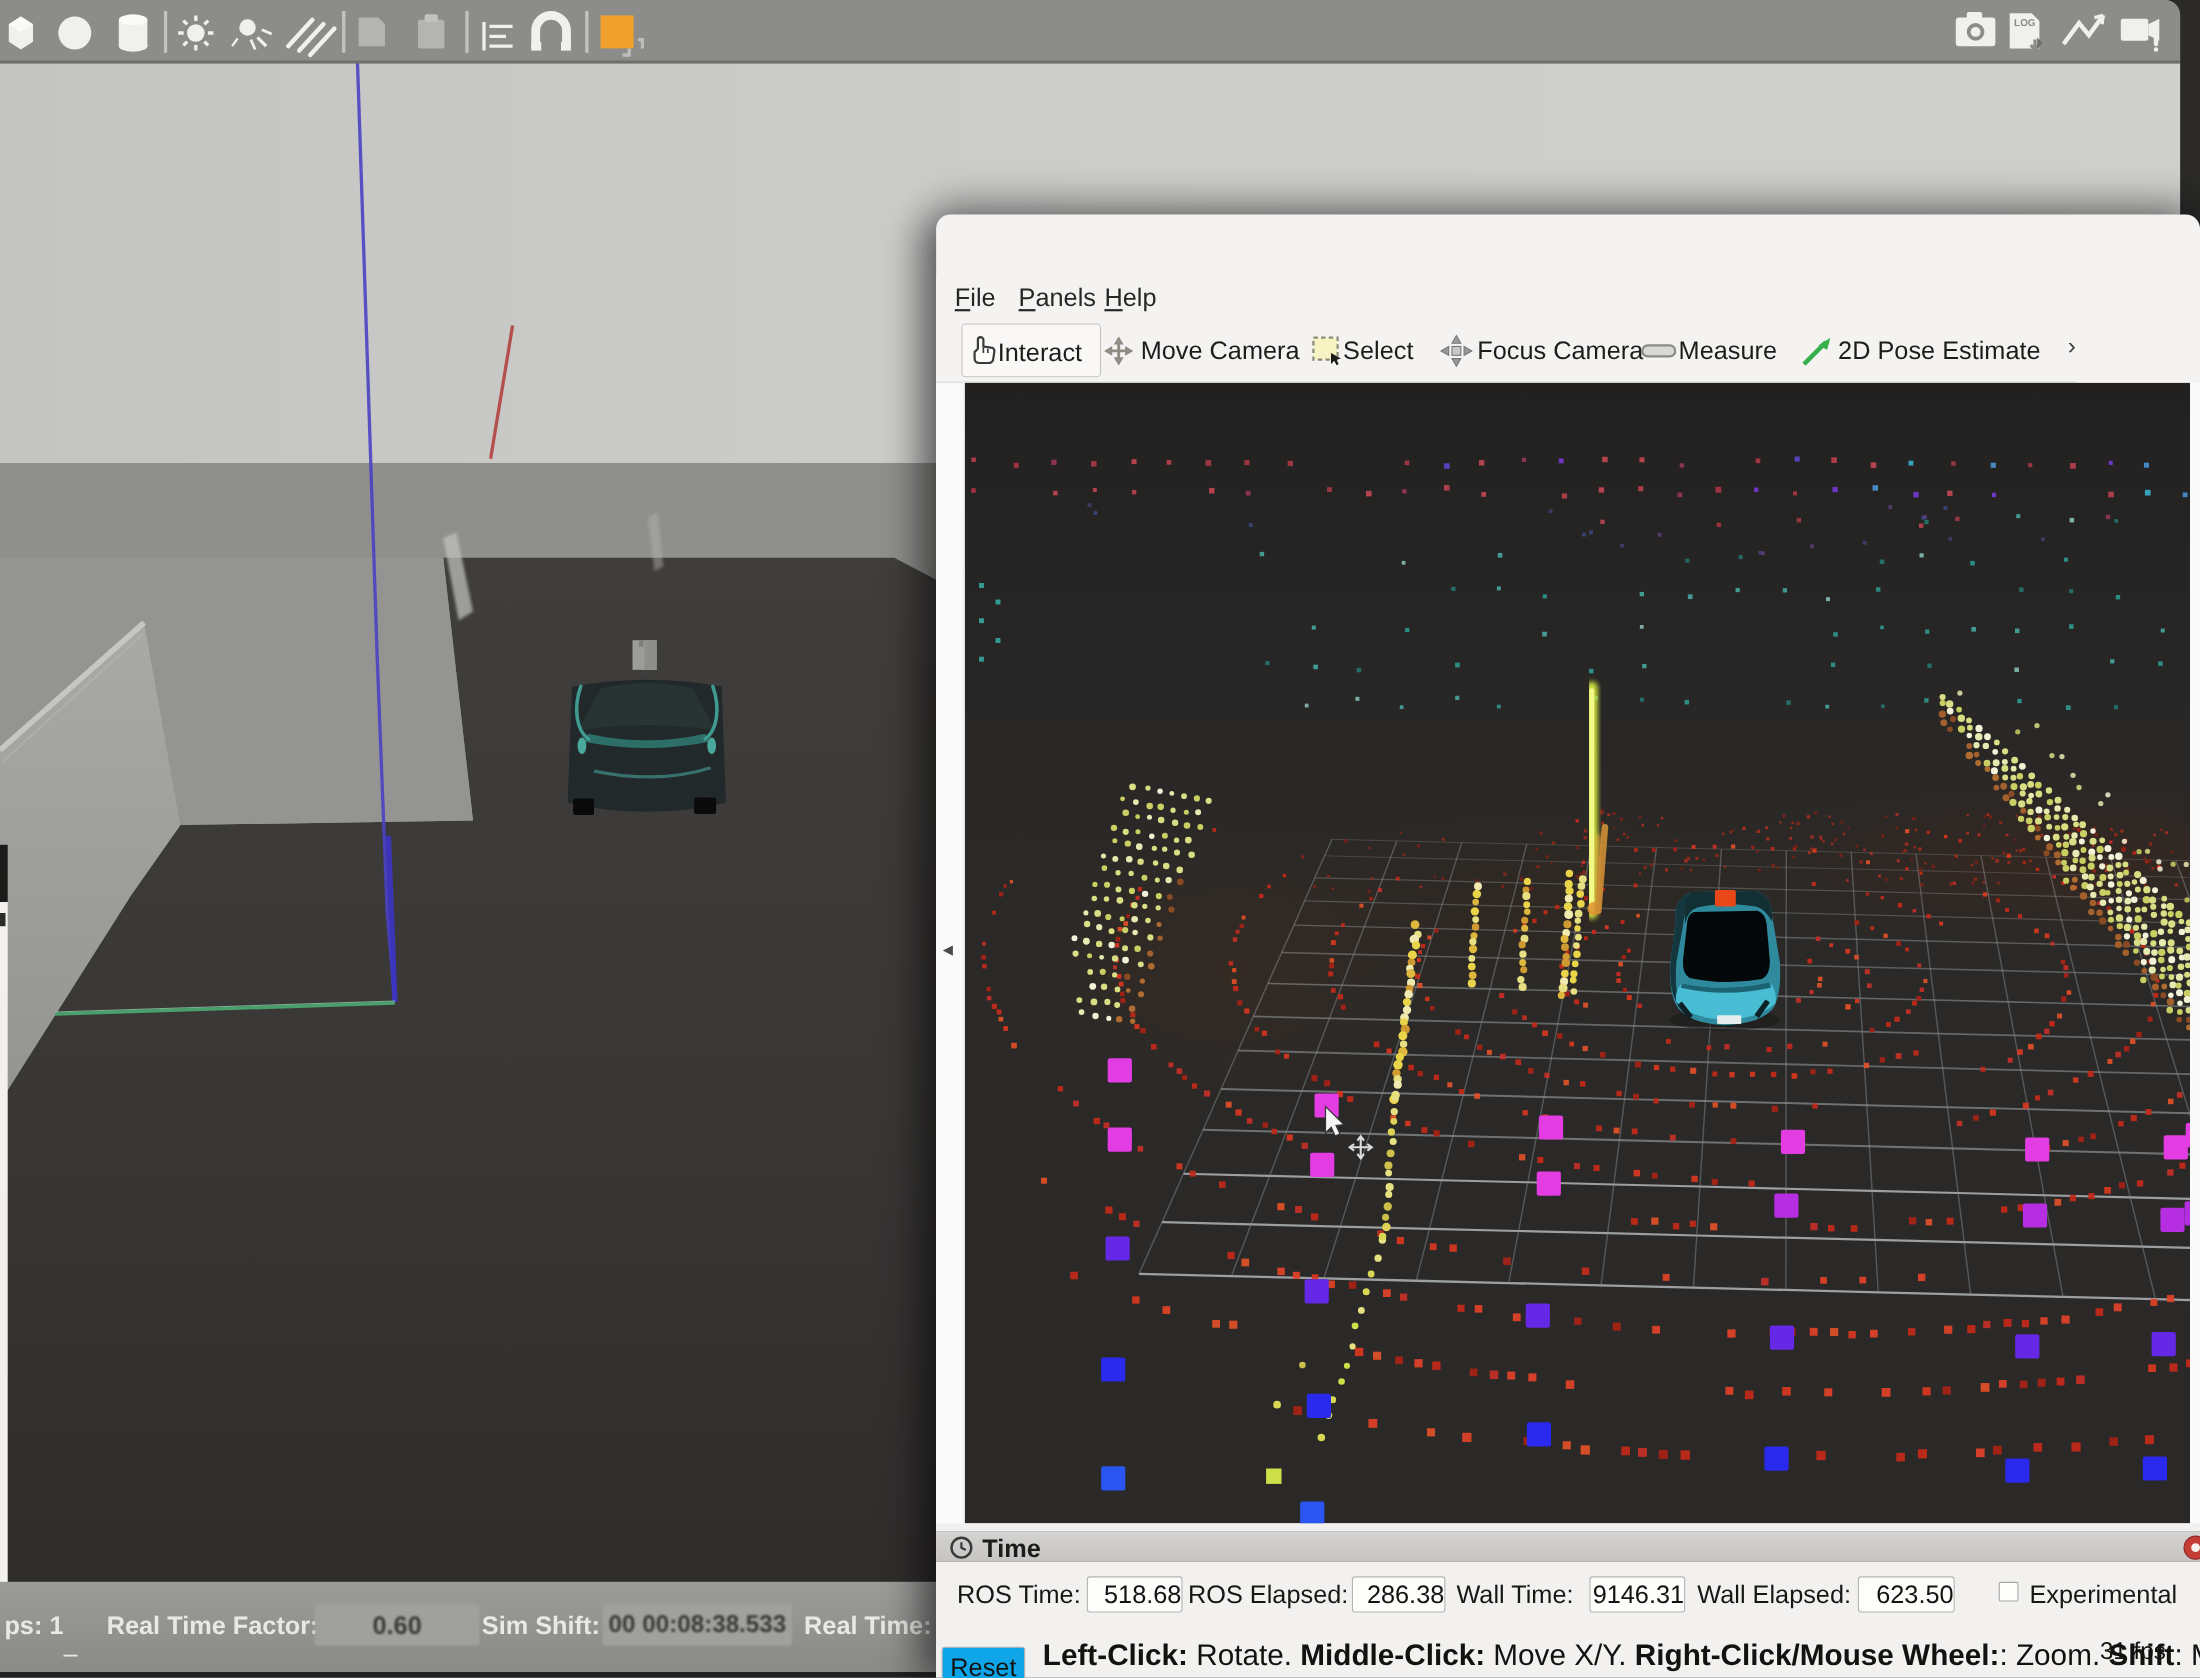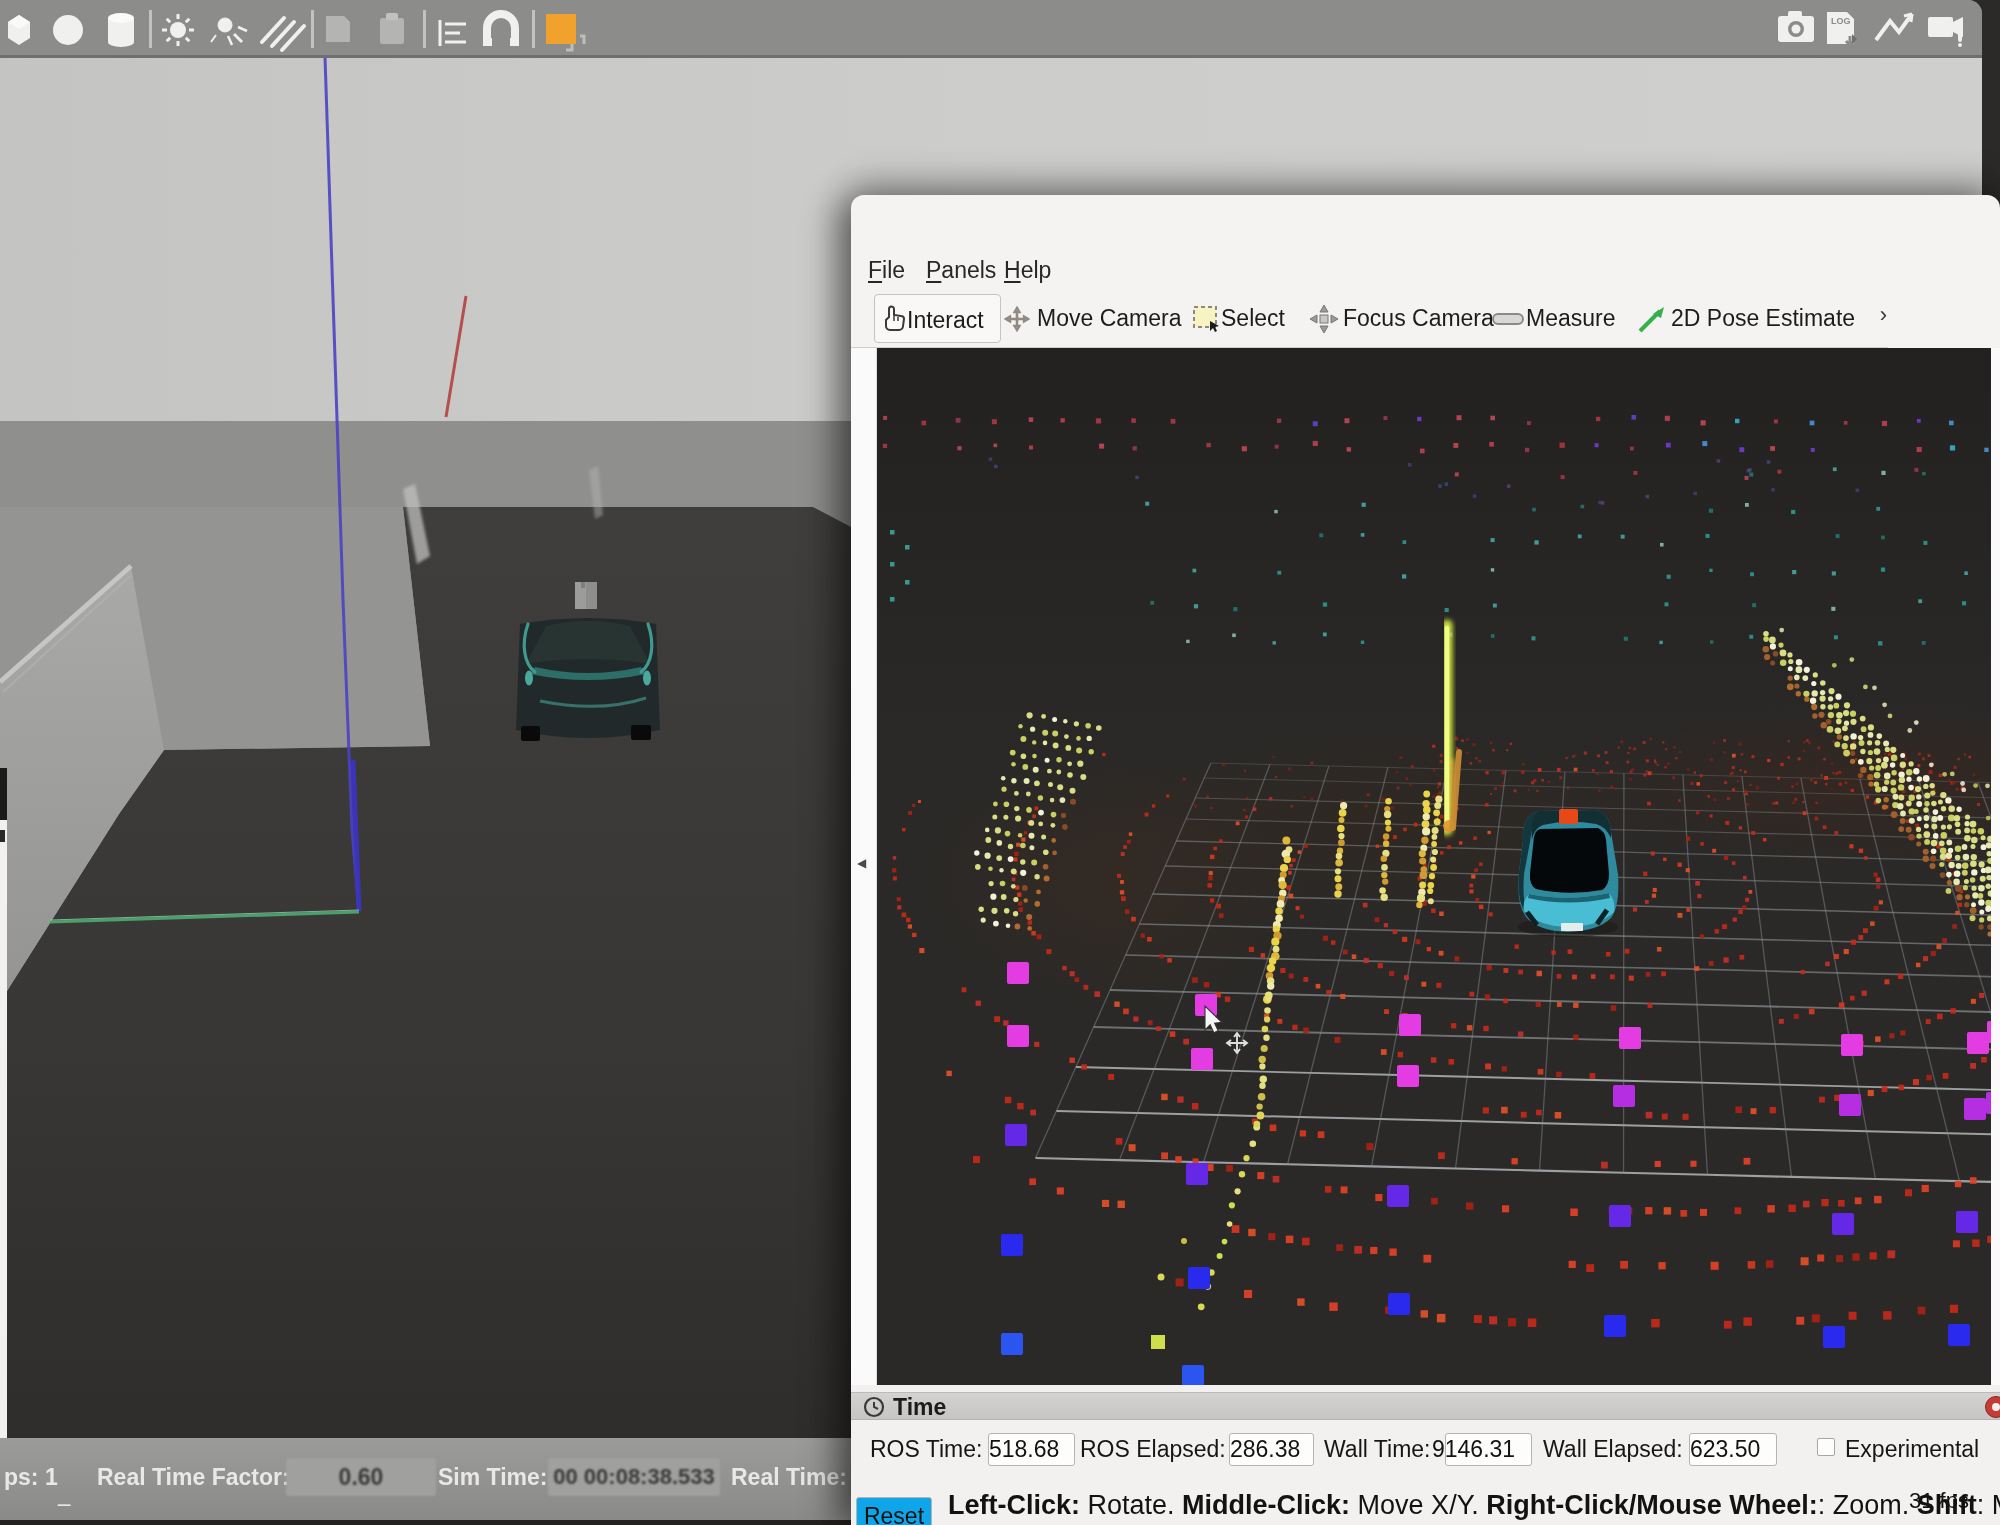--- a/index.html
+++ b/index.html
@@ -31,21 +31,21 @@
 #view3d { position:absolute; left:26px; top:0; width:1114px; height:1037px; }
 #lstrip { position:absolute; left:0; top:0; width:26px; height:1037px; background:#fbfafa;
   border-right:1px solid #dddddb; }
 #rstrip { position:absolute; left:1140px; top:0; width:9px; height:1037px; background:#fbfafa; }
 #tpanel { position:absolute; left:0; top:1190px; width:1149px; height:140px; background:#f2f1f0; }
 #thead { position:absolute; left:0; top:7px; width:1149px; height:28px;
   background:linear-gradient(#d4d3d2,#c6c5c4); border-top:1px solid #bbbab9; border-bottom:1px solid #b5b4b3; }
 #thead .tt { position:absolute; left:42px; top:1px; font-size:23px; font-weight:700; color:#1c1c1a; }
 .lab { position:absolute; top:51px; font-size:23px; color:#161614; white-space:nowrap; }
 .box { position:absolute; top:48px; height:33px; background:#fdfdfc; border:1px solid #b5b4b2;
-  border-radius:3px; font-size:23px; color:#121210; text-align:left; line-height:31px; }
+  border-radius:3px; font-size:23px; color:#121210; text-align:right; line-height:31px; }
 #reset { position:absolute; left:5px; top:112px; width:76px; height:38px; background:#0ea5e9;
   border:1px solid #b5b4b2; border-radius:3px; font-size:23px; text-align:center; line-height:36px; color:#121210; }
 #stline { position:absolute; left:97px; top:105px; font-size:27px; color:#121210; white-space:nowrap; }
 #fps { position:absolute; left:1058px; top:103px; font-size:22px; color:#121210; }
 .cb { position:absolute; left:966px; top:53px; width:18px; height:18px; background:#fdfdfc;
   border:1px solid #a8a7a5; border-radius:2px; }
 u { text-decoration:underline; text-underline-offset:3px; }
 </style></head><body>
 <div id="gz">
     <svg style="position:absolute;left:0;top:0" width="1982" height="1525" viewBox="0 0 1982 1525">
@@ -178,21 +178,21 @@
         <rect x="1928" y="17" width="25" height="20" rx="2"></rect>
         <path d="M1953,22 l10,-5 v20 l-10,-5 z"></path>
         <rect x="1958" y="30" width="4" height="12" rx="2"></rect>
         <circle cx="1960" cy="45" r="2"></circle>
       </g>
     </svg>
     <div id="gzstatus">
       <span style="left:4px">ps: 1 <span style="font-weight:400">–</span></span>
       <span style="left:97px">Real Time Factor:</span>
       <div class="pill" style="left:286px;width:150px">0.60</div>
-      <span style="left:438px">Sim Time:</span>
+      <span style="left:438px">Sim Shift:</span>
       <div class="pill" style="left:548px;width:172px;font-size:22px">00 00:08:38.533</div>
       <span style="left:731px">Real Time:</span>
     </div>
     <div id="gzbottom"></div>
   </div>
 <div id="rviz">
     <div id="rmenu">
       <span style="left:17px"><u>F</u>ile</span>
       <span style="left:75px"><u>P</u>anels</span>
       <span style="left:153px"><u>H</u>elp</span>

